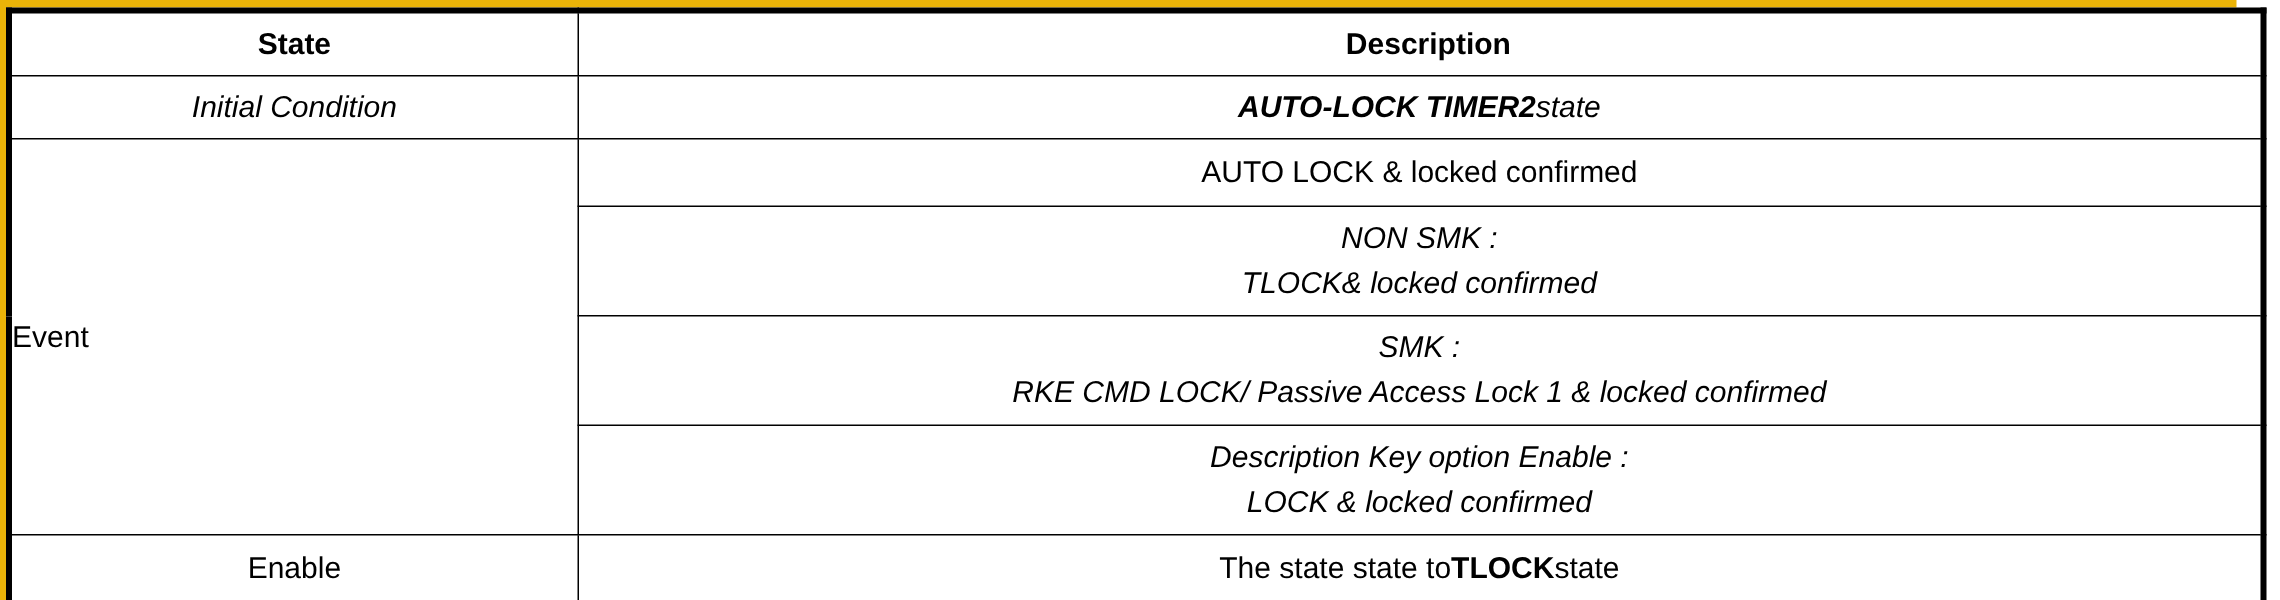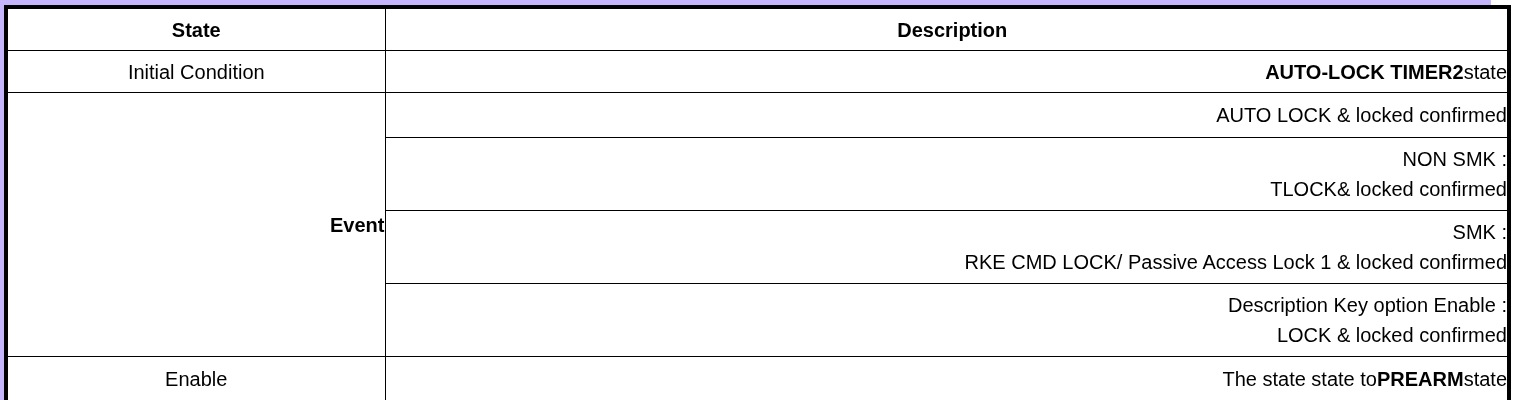--- a/index.html
+++ b/index.html
@@ -12,21 +12,21 @@
     height: 400px;
     font-family: "Liberation Sans", sans-serif;
     color: #000000;
     overflow: hidden;
   }
 
   .sheet {
     position: relative;
     width: 1491px;
     height: 400px;
-    background: #c4b5fd;
+    background: #eab308;
   }
 
   table.state-table {
     position: absolute;
     left: 4px;
     top: 5px;
     width: 1503px;
     border-collapse: collapse;
     table-layout: fixed;
     background: #ffffff;
@@ -49,66 +49,65 @@
   col.col-state { width: 379px; }
   col.col-desc  { width: 1124px; }
 
   
   td.state-cell { border-right: 3px solid #000; }
 
   td.state-cell {
     text-align: center;
   }
   td.desc-cell {
-    text-align: right;
+    text-align: center;
     padding-left: 7px;
   }
 
   .hdr {
     font-weight: bold;
   }
   .hdr-row td { height: 41px; }
 
-  .row-initial td { height: 41px; }
+  .row-initial td { height: 41px; font-style: italic; }
   .row-single td  { height: 44px; }
-  .row-double td  { height: 72px; }
+  .row-double td  { height: 72px; font-style: italic; }
   .row-action td  { height: 43px; }
 
   .cell-text {
     display: block;
   }
   .line {
     display: block;
     white-space: pre;
   }
   .b { font-weight: bold; }
 
   td.event-label {
-    text-align: right;
+    text-align: left;
     vertical-align: middle;
-    font-weight: bold;
   }
 </style>
 </head>
 <body>
 
 <div class="sheet">
 
   <table class="state-table">
     <colgroup>
       <col class="col-state">
       <col class="col-desc">
     </colgroup>
     <tbody>
 
       <tr class="hdr-row">
         <td class="state-cell">
           <span class="cell-text hdr">State</span>
         </td>
-        <td class="desc-cell" style="text-align:center;padding-left:12px;">
+        <td class="desc-cell" style="padding-left:12px;">
           <span class="cell-text hdr">Description</span>
         </td>
       </tr>
 
       <tr class="row-initial">
         <td class="state-cell">
           <span class="cell-text">Initial Condition</span>
         </td>
         <td class="desc-cell">
           <span class="line"><span class="b">AUTO-LOCK TIMER2</span><span>state</span></span>
@@ -143,20 +142,20 @@
           <span class="line">Description Key option Enable :</span>
           <span class="line">LOCK &amp; locked confirmed</span>
         </td>
       </tr>
 
       <tr class="row-action">
         <td class="state-cell">
           <span class="cell-text">Enable</span>
         </td>
         <td class="desc-cell">
-          <span class="line"><span>The state state to</span><span class="b">PREARM</span><span>state</span></span>
+          <span class="line"><span>The state state to</span><span class="b">TLOCK</span><span>state</span></span>
         </td>
       </tr>
 
     </tbody>
   </table>
 
 </div>
 
 </body></html>

